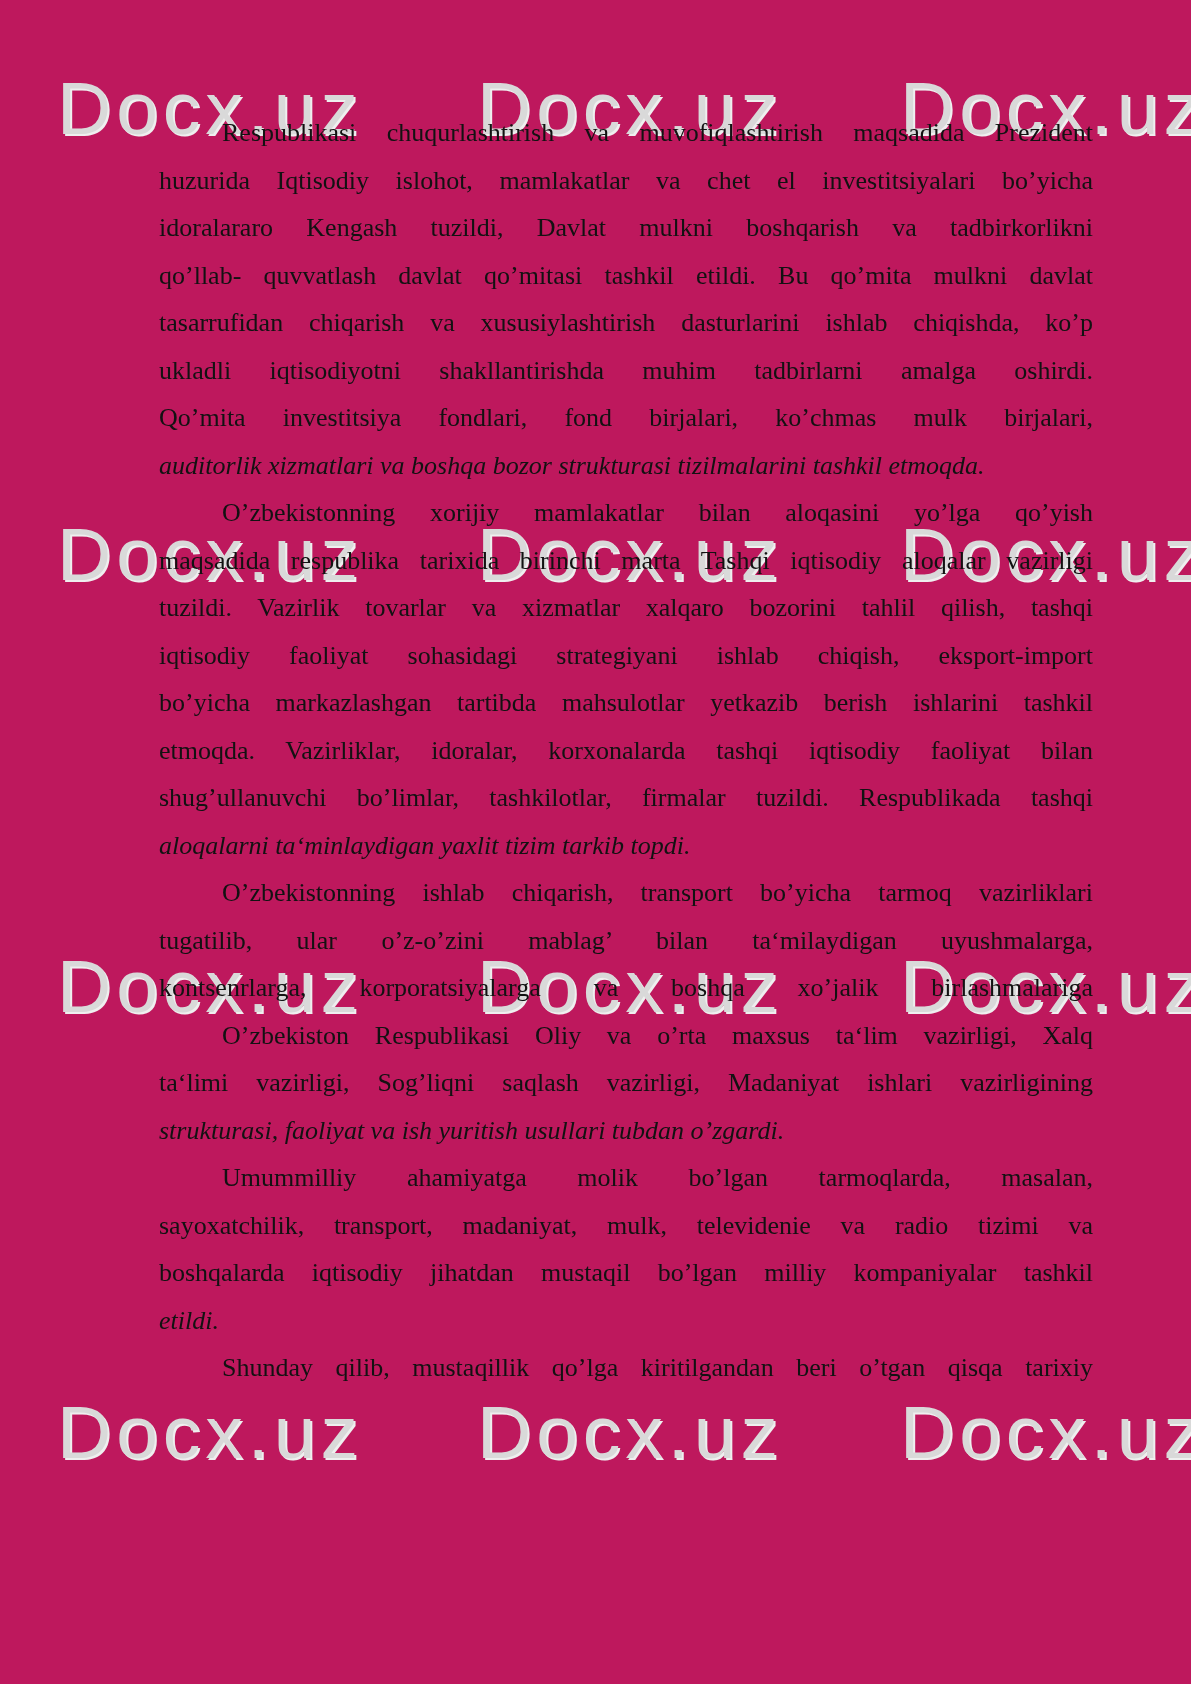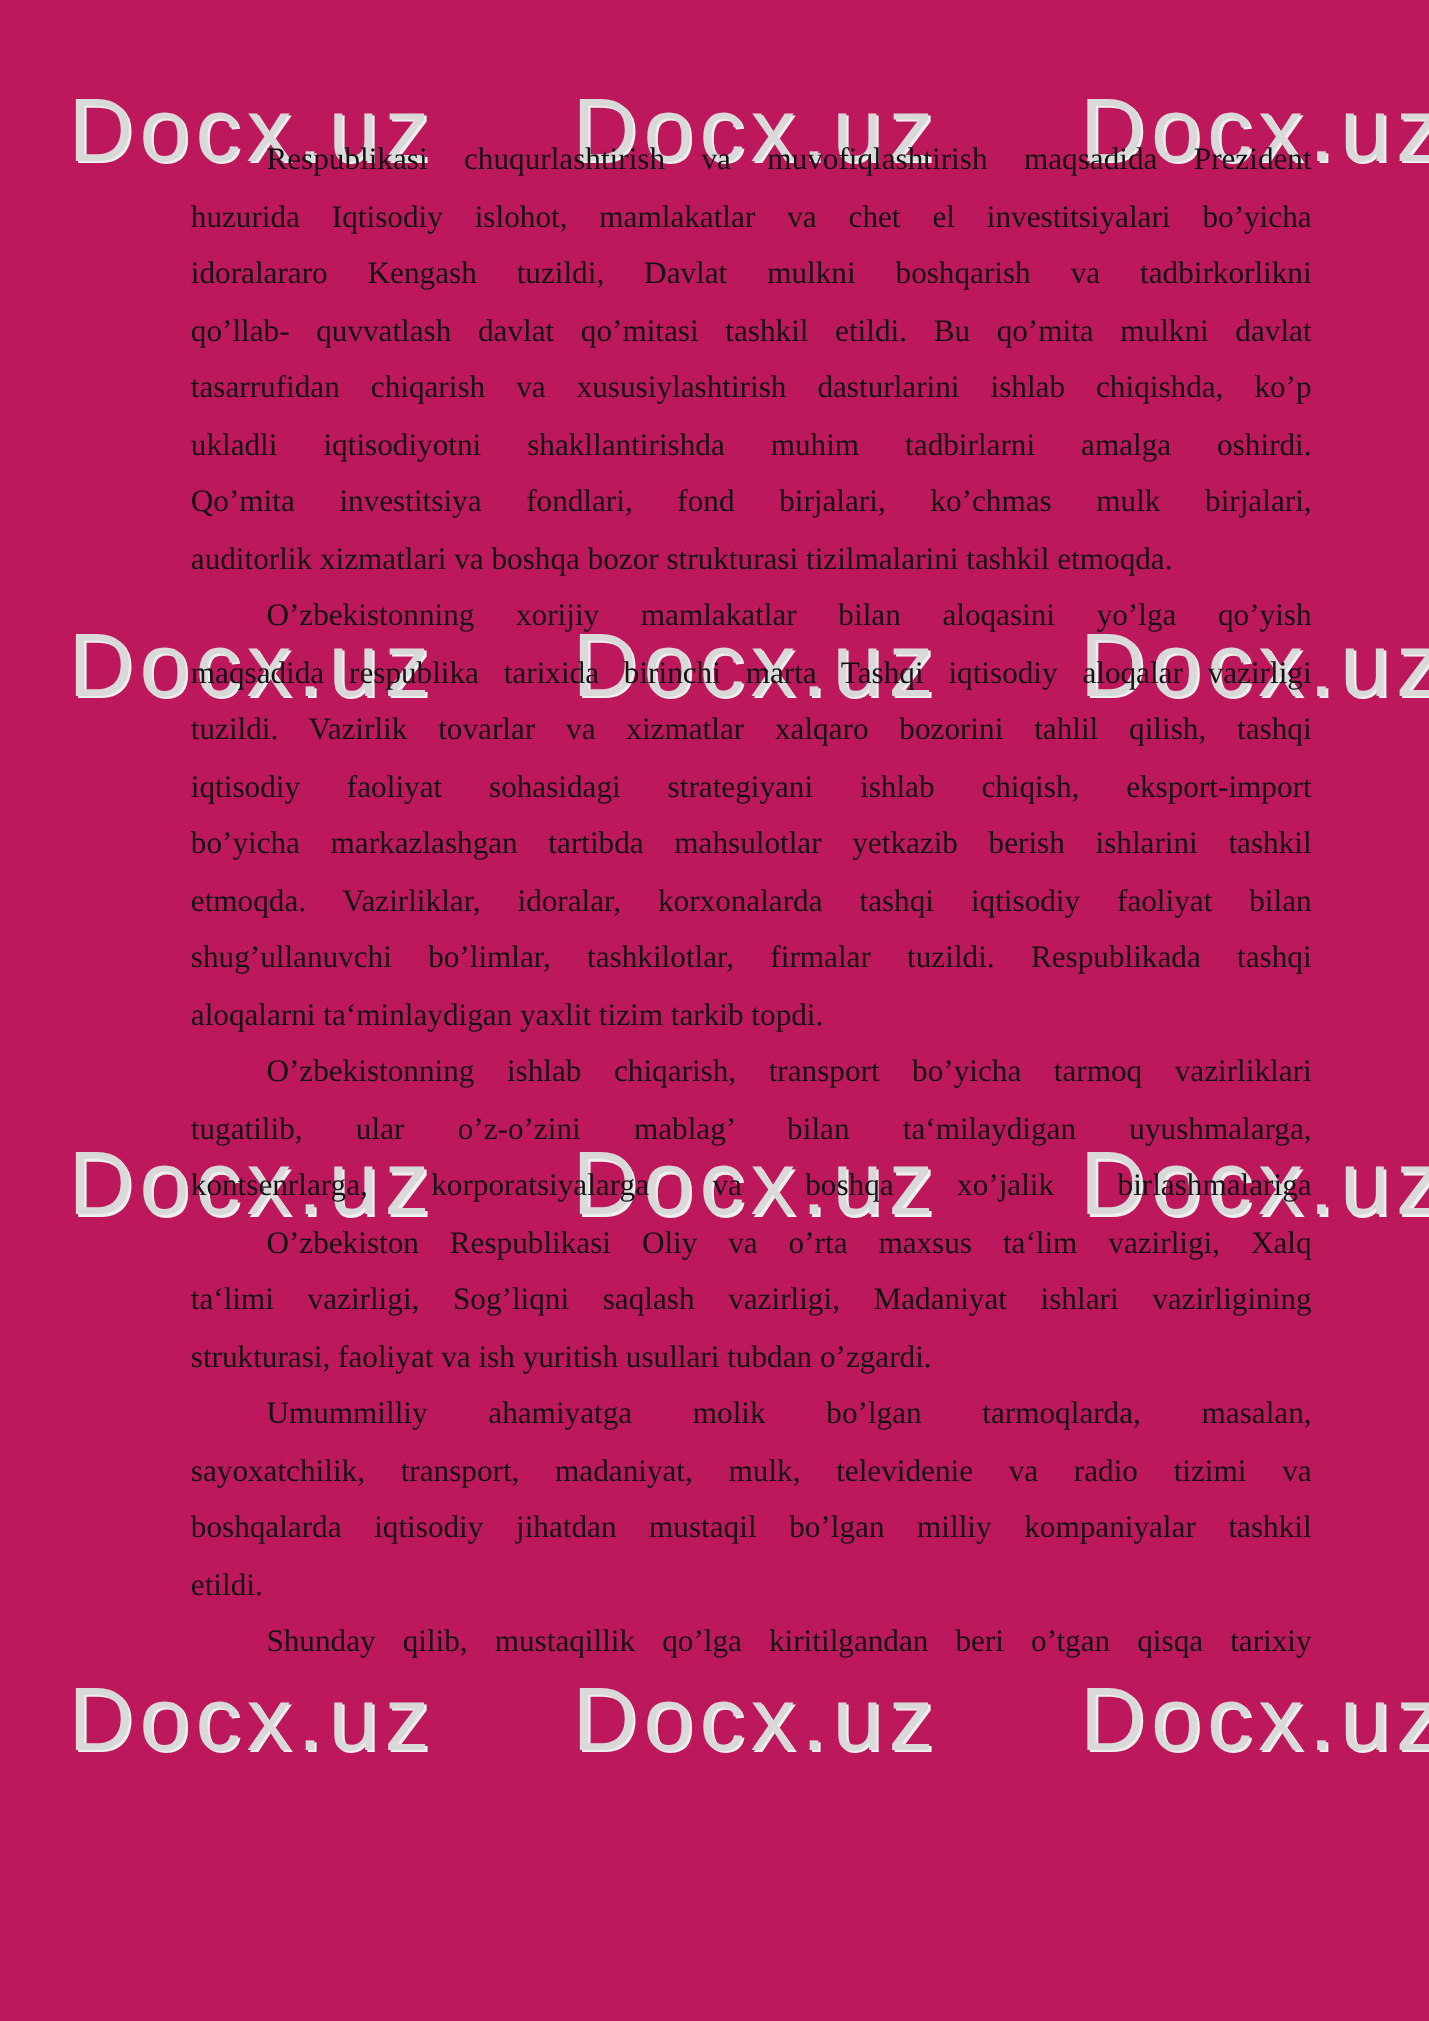--- a/index.html
+++ b/index.html
@@ -46,20 +46,21 @@
   }
   .text-line {
     text-align: justify;
     text-align-last: justify;
   }
   .text-line.indent {
     padding-left: 63px;
   }
   .text-line.para-end {
     text-align-last: left;
+    font-style: italic;
   }
 </style>
 </head>
 <body>
 
 <div class="page">
   <div class="watermark-layer" id="watermark-layer">
       <span class="watermark" style="top: 71px; left: 57px; color: rgb(217, 217, 217);">Docx.uz</span>
       <span class="watermark" style="top: 71px; left: 477px; color: rgb(217, 217, 217);">Docx.uz</span>
       <span class="watermark" style="top: 71px; left: 900px; color: rgb(217, 217, 217);">Docx.uz</span>

